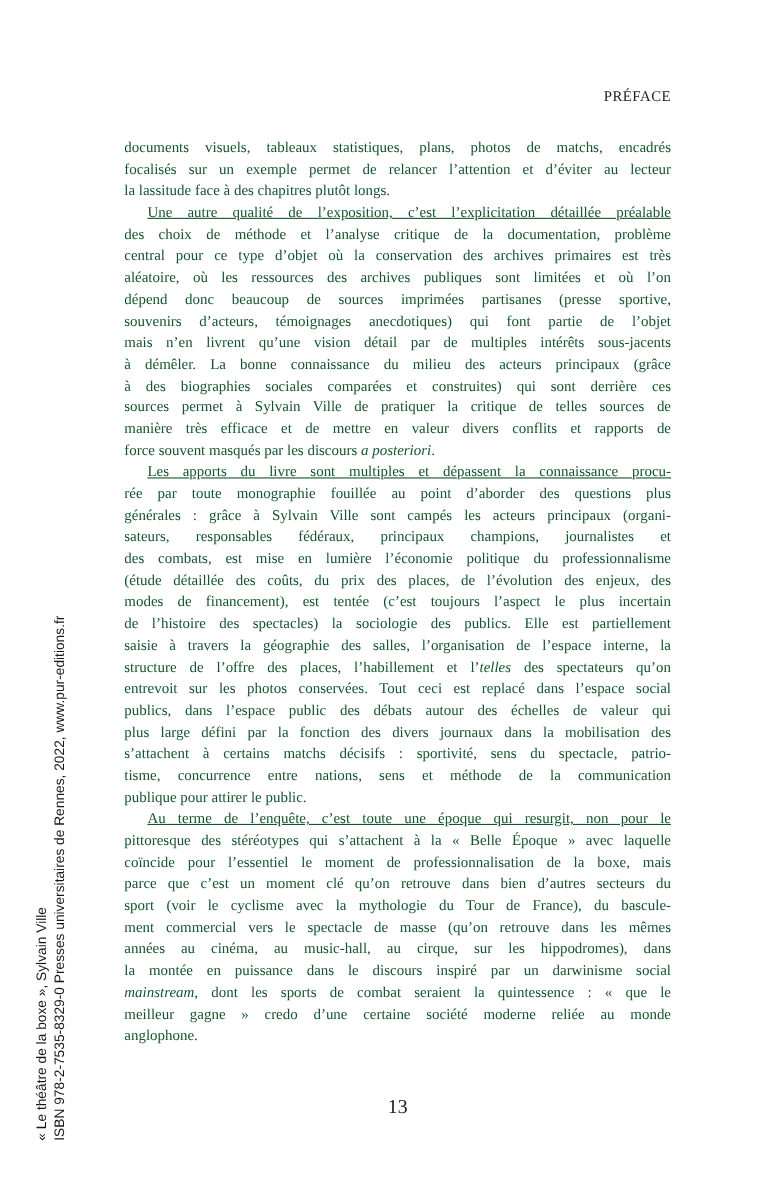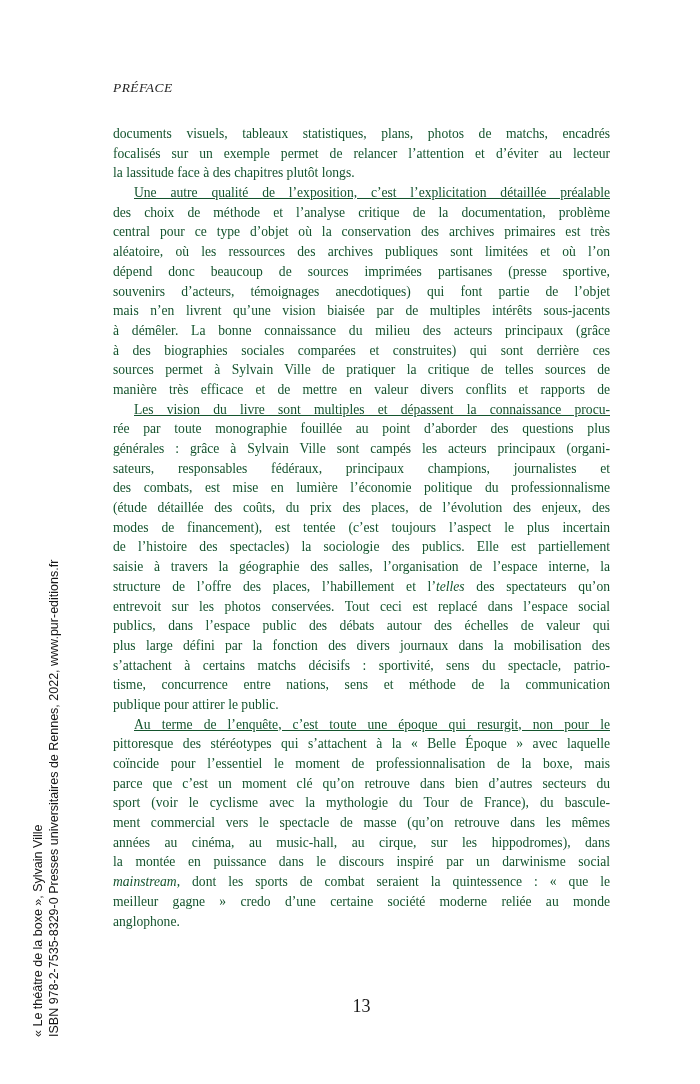--- a/index.html
+++ b/index.html
@@ -14,21 +14,21 @@
     background: #ffffff;
     overflow: hidden;
     font-family: "Liberation Serif", serif;
     color: #1a1a1a;
   }
   .running-head {
     position: absolute;
     top: 80px;
     left: 113px;
     width: 497px;
-    font-style: italic;
+    text-align: right;
     font-size: 13.5px;
     letter-spacing: 0.4px;
     color: #1f1f1f;
   }
   .text-block {
     position: absolute;
     top: 124px;
     left: 113px;
     width: 497px;
   }
@@ -91,26 +91,27 @@
   <div class="text-block">
       <div class="line"><span>documents visuels, tableaux statistiques, plans, photos de matchs, encadrés</span></div>
       <div class="line"><span>focalisés sur un exemple permet de relancer l’attention et d’éviter au lecteur</span></div>
       <div class="line last"><span>la lassitude face à des chapitres plutôt longs.</span></div>
       <div class="line indent"><span>Une autre qualité de l’exposition, c’est l’explicitation détaillée préalable</span></div>
       <div class="line"><span>des choix de méthode et l’analyse critique de la documentation, problème</span></div>
       <div class="line"><span>central pour ce type d’objet où la conservation des archives primaires est très</span></div>
       <div class="line"><span>aléatoire, où les ressources des archives publiques sont limitées et où l’on</span></div>
       <div class="line"><span>dépend donc beaucoup de sources imprimées partisanes (presse sportive,</span></div>
       <div class="line"><span>souvenirs d’acteurs, témoignages anecdotiques) qui font partie de l’objet</span></div>
-      <div class="line"><span>mais n’en livrent qu’une vision biaisée par de multiples intérêts sous-jacents</span></div>
+      <div class="line"><span>mais n’en livrent qu’une vision détail par de multiples intérêts sous-jacents</span></div>
       <div class="line"><span>à démêler. La bonne connaissance du milieu des acteurs principaux (grâce</span></div>
       <div class="line"><span>à des biographies sociales comparées et construites) qui sont derrière ces</span></div>
       <div class="line"><span>sources permet à Sylvain Ville de pratiquer la critique de telles sources de</span></div>
       <div class="line"><span>manière très efficace et de mettre en valeur divers conflits et rapports de</span></div>
-      <div class="line indent"><span>Les vision du livre sont multiples et dépassent la connaissance procu-</span></div>
+      <div class="line last"><span>force souvent masqués par les discours </span><i>a posteriori</i><span>.</span></div>
+      <div class="line indent"><span>Les apports du livre sont multiples et dépassent la connaissance procu-</span></div>
       <div class="line"><span>rée par toute monographie fouillée au point d’aborder des questions plus</span></div>
       <div class="line"><span>générales : grâce à Sylvain Ville sont campés les acteurs principaux (organi-</span></div>
       <div class="line"><span>sateurs, responsables fédéraux, principaux champions, journalistes et</span></div>
       <div class="line"><span>des combats, est mise en lumière l’économie politique du professionnalisme</span></div>
       <div class="line"><span>(étude détaillée des coûts, du prix des places, de l’évolution des enjeux, des</span></div>
       <div class="line"><span>modes de financement), est tentée (c’est toujours l’aspect le plus incertain</span></div>
       <div class="line"><span>de l’histoire des spectacles) la sociologie des publics. Elle est partiellement</span></div>
       <div class="line"><span>saisie à travers la géographie des salles, l’organisation de l’espace interne, la</span></div>
       <div class="line"><span>structure de l’offre des places, l’habillement et l’</span><i>telles</i><span> des spectateurs qu’on</span></div>
       <div class="line"><span>entrevoit sur les photos conservées. Tout ceci est replacé dans l’espace social</span></div>

